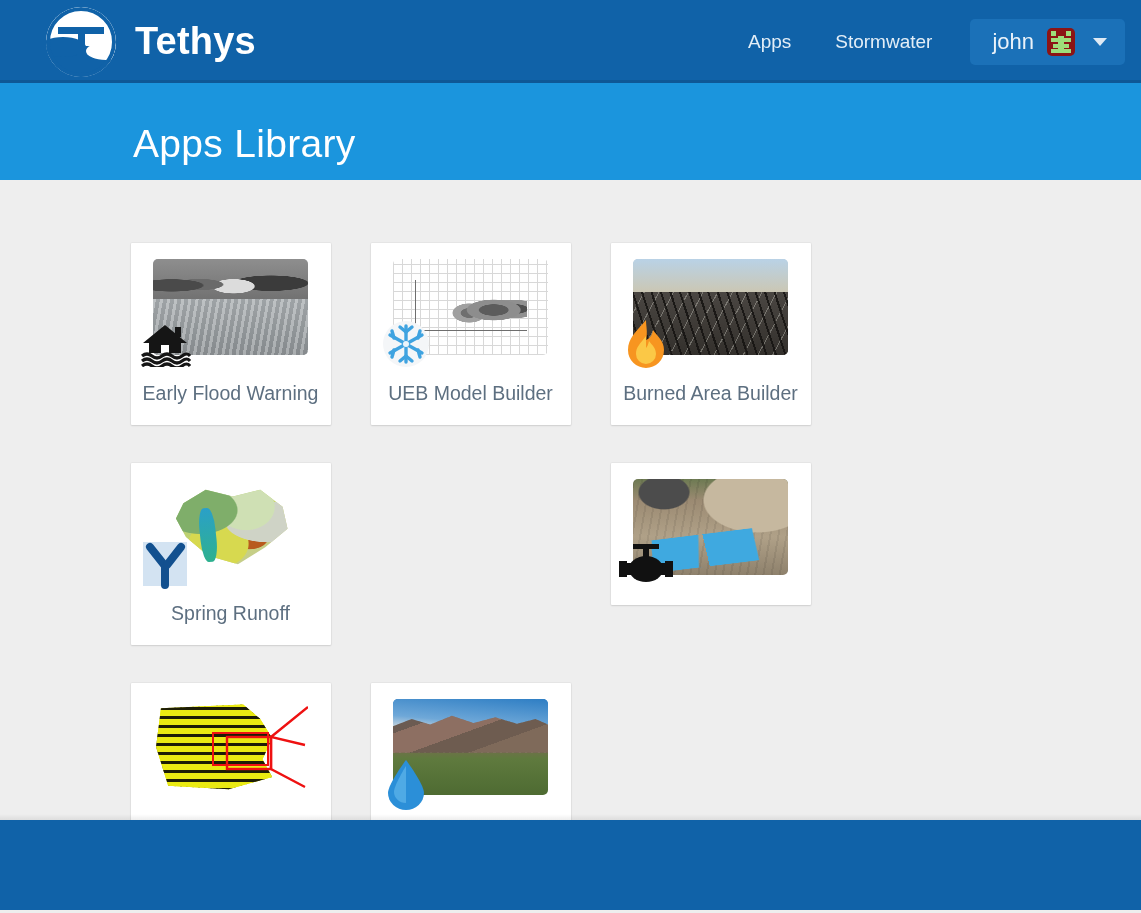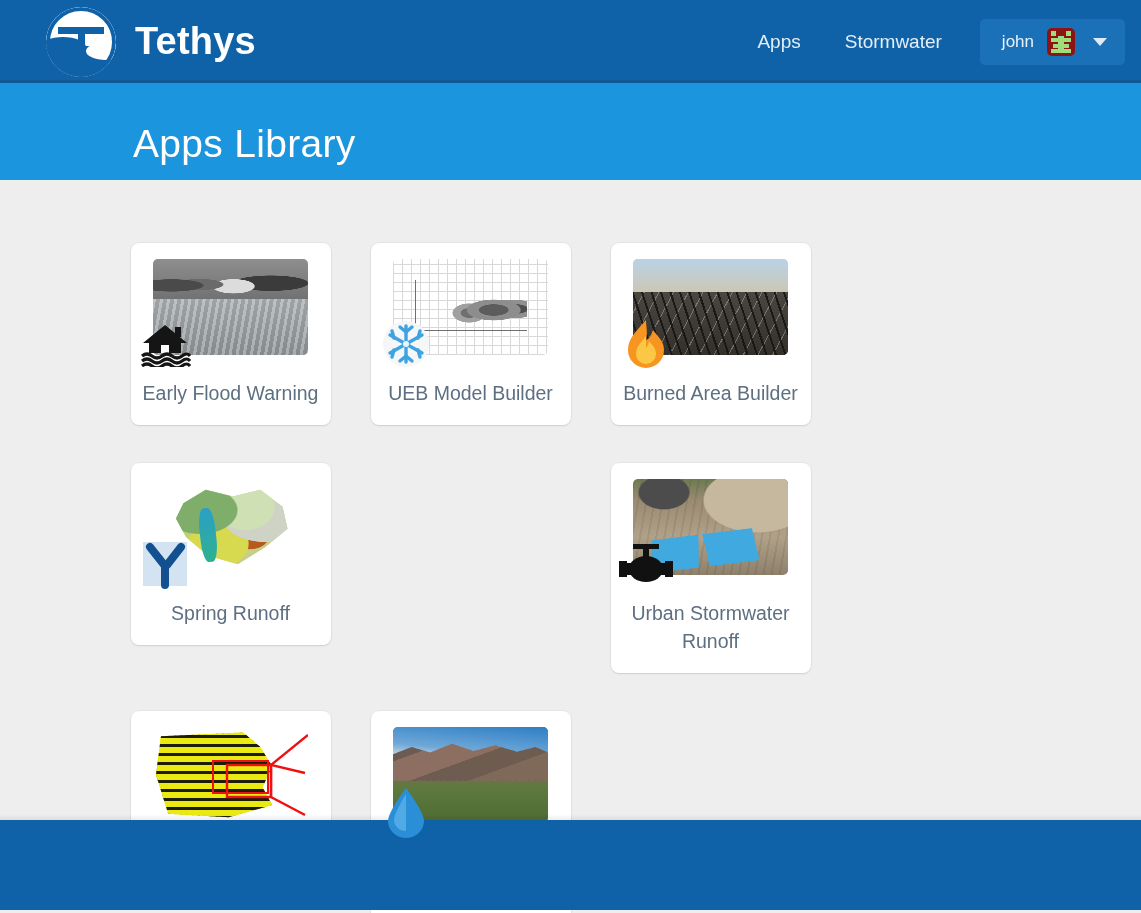--- a/index.html
+++ b/index.html
@@ -108,21 +108,21 @@
   .user-menu {
     display: flex;
     align-items: center;
     gap: 13px;
     background: #1b71b8;
     border-radius: 5px;
     padding: 9px 18px 9px 22px;
     margin-left: 16px;
     cursor: pointer;
   }
-  .user-name { color: #eaf2f9; font-size: 17px; }
+  .user-name { color: #eaf2f9; font-size: 22px; }
   .avatar {
     width: 28px; height: 28px;
     border-radius: 5px;
     background: #8c1414;
     position: relative;
     overflow: hidden;
     flex: none;
   }
   .avatar .px { position: absolute; background: #9ede7a; }
   .caret {
@@ -166,21 +166,21 @@
   .cell {
     width: 240px;
     display: flex;
     justify-content: center;
     padding-bottom: 38px;
   }
 
   .card {
     width: 200px;
     background: #ffffff;
-    border-radius: 8px;
+    border-radius: 1px;
     box-shadow: 0 1px 2px rgba(0,0,0,0.10), 0 0 0 1px rgba(0,0,0,0.03);
     padding: 12px 10px 18px 10px;
     display: flex;
     flex-direction: column;
     align-items: center;
     cursor: pointer;
   }
   .thumb-wrap {
     position: relative;
     width: 180px;
@@ -486,21 +486,20 @@
             <svg width="54" height="46" viewBox="0 0 54 46">
               <rect x="14" y="3" width="26" height="5" fill="#111"></rect>
               <rect x="24" y="6" width="6" height="12" fill="#111"></rect>
               <rect x="0" y="22" width="54" height="12" fill="#111"></rect>
               <ellipse cx="27" cy="28" rx="17" ry="13" fill="#111"></ellipse>
               <rect x="0" y="20" width="8" height="16" fill="#111"></rect>
               <rect x="46" y="20" width="8" height="16" fill="#111"></rect>
             </svg>
           </div>
         </div>
-        <div class="card-title">Urban Stormwater Runoff</div>
       </div>
     </div>
 
     <div class="cell">
       <div class="card">
         <div class="thumb-wrap">
           <div class="thumb t-adhydro">
             <svg class="adhydro-lines" viewBox="0 0 155 96" preserveAspectRatio="none">
               <polyline points="155,8 118,38 152,46" stroke="#ee1111" stroke-width="2.4" fill="none"></polyline>
               <polyline points="118,38 118,70 152,88" stroke="#ee1111" stroke-width="2.4" fill="none"></polyline>

